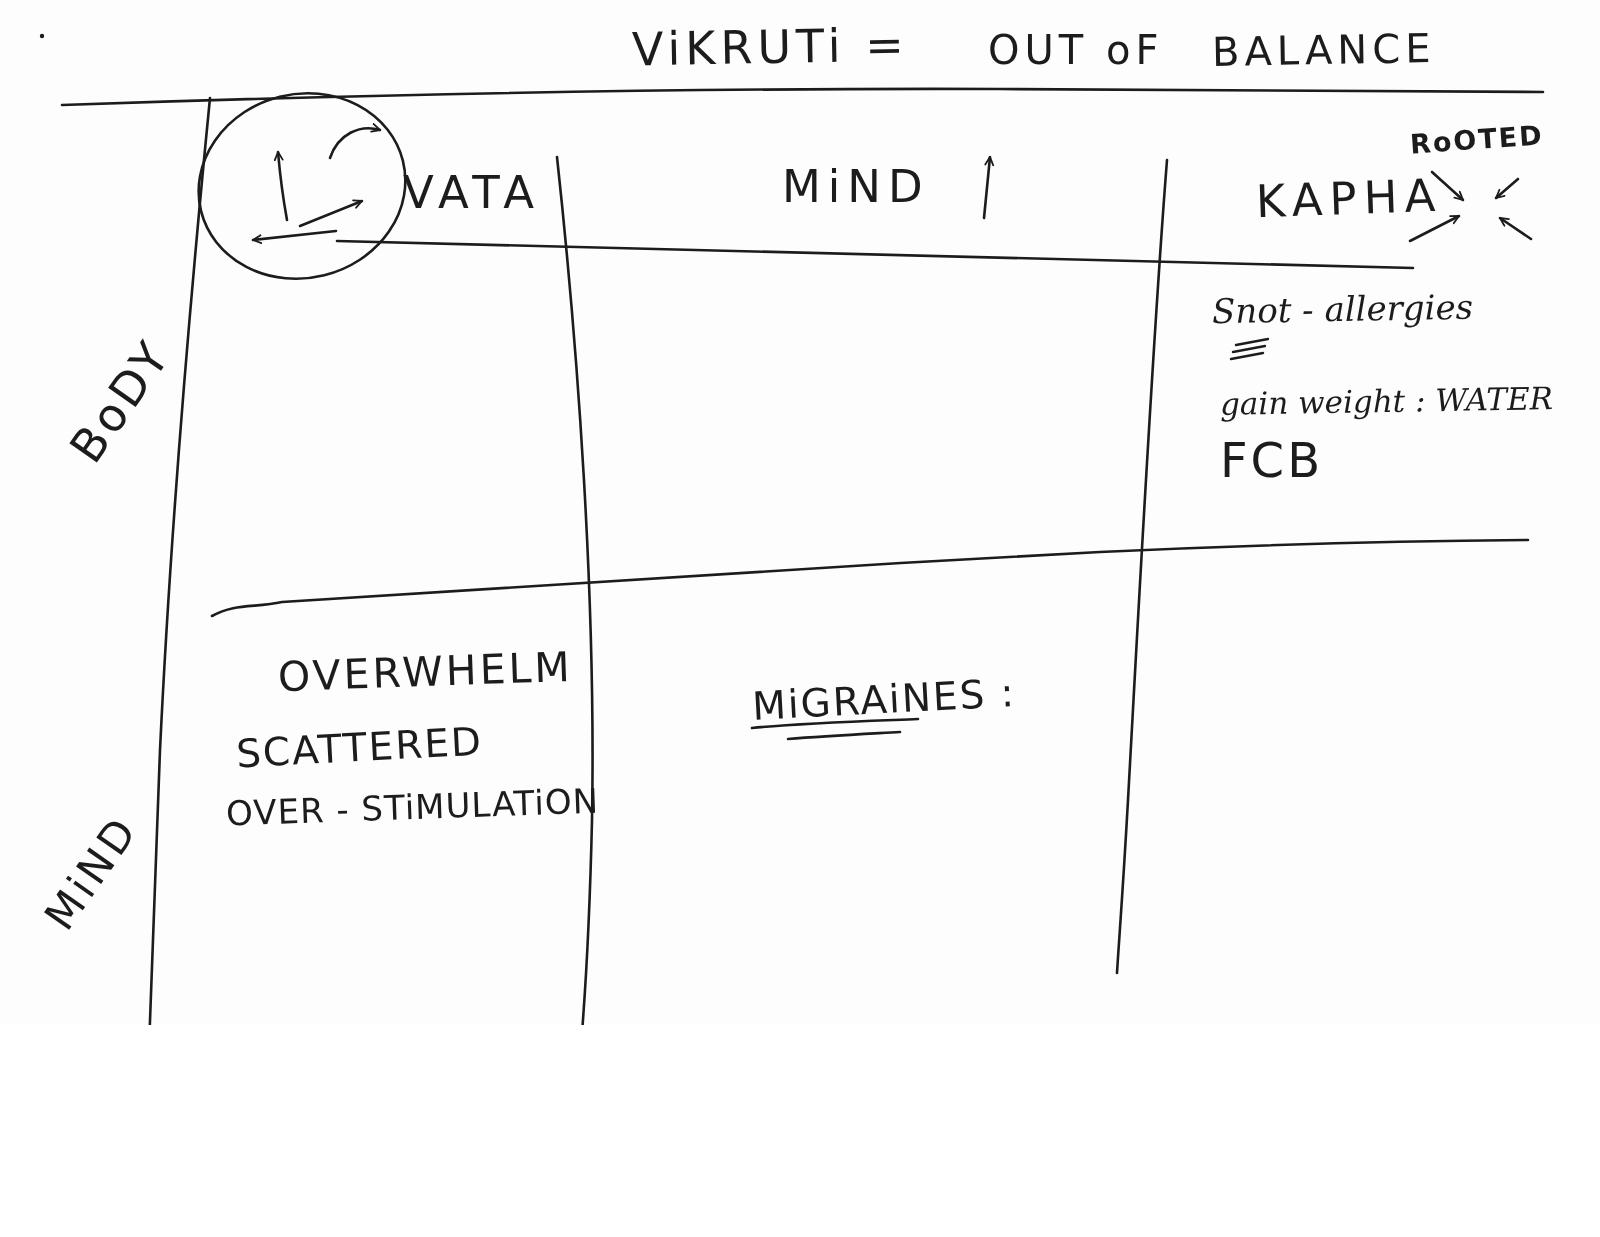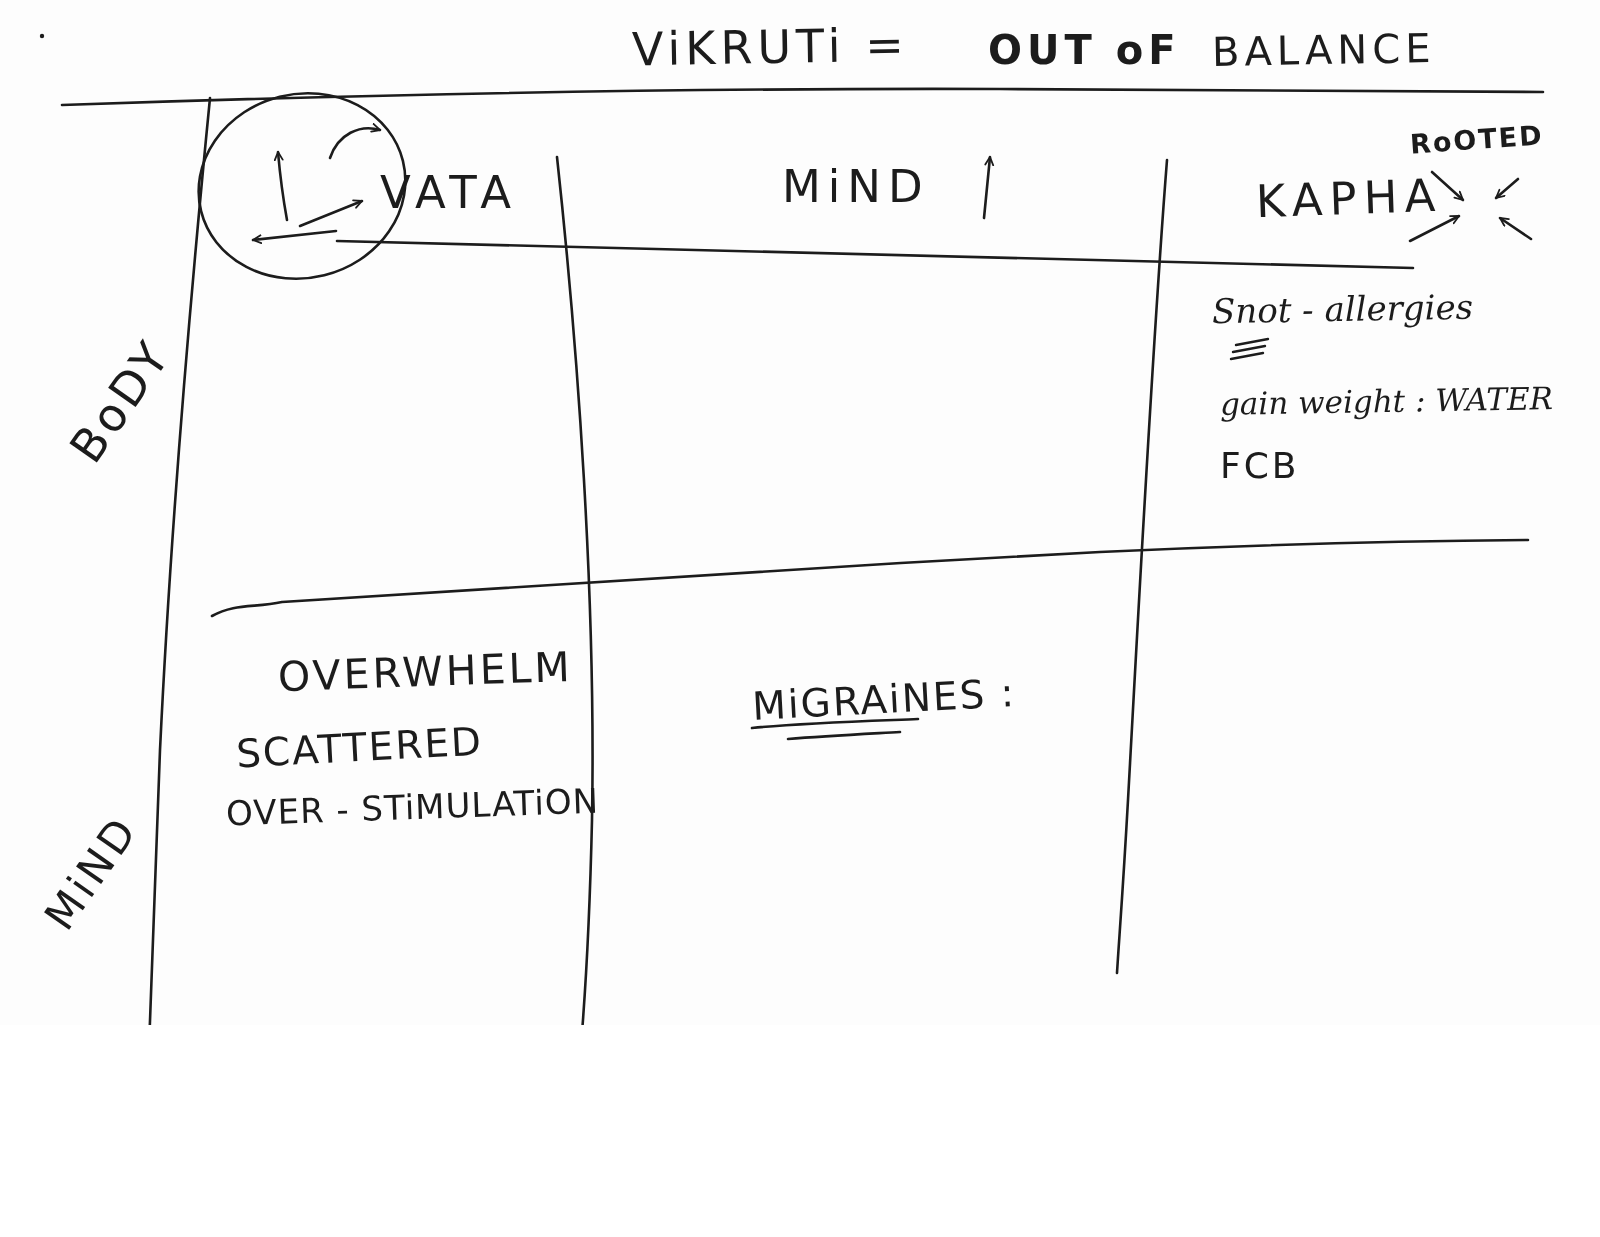--- a/index.html
+++ b/index.html
@@ -82,35 +82,35 @@
       <path d="M1231 359 L 1263 353"></path>
     </g>
 
     <g>
       <path d="M752 728 C 800 723, 868 721, 918 719"></path>
       <path d="M788 739 C 825 736, 865 734, 900 732"></path>
     </g>
   </svg>
 
   <div class="hand title-word" style="left:632px; top:24px; transform:rotate(-1deg); font-size:46px;">ViKRUTi  =</div>
-  <div class="hand title-word" style="left:988px; top:30px; font-size:40px;font-weight:bold;">OUT  oF</div>
+  <div class="hand title-word" style="left:988px; top:30px; font-size:40px;">OUT  oF</div>
   <div class="hand title-word" style="left:1212px; top:30px; font-size:40px; transform:rotate(-1deg);">BALANCE</div>
 
-  <div class="hand col-header" style="left:380px; top:170px;">VATA</div>
+  <div class="hand col-header" style="left:403px; top:170px;">VATA</div>
   <div class="hand col-header" style="left:782px; top:164px;">MiND</div>
   <div class="hand col-header" style="left:1256px; top:176px; transform:rotate(-2deg);">KAPHA</div>
 
   <div class="hand small-note" style="left:1410px; top:126px; transform:rotate(-4deg);">RoOTED</div>
 
   <div class="hand row-header" style="left:52px; top:378px; transform:rotate(-55deg); font-size:46px;">BoDY</div>
   <div class="hand row-header" style="left:28px; top:852px; transform:rotate(-55deg); font-size:42px;">MiND</div>
 
   <div class="hand note script" style="left:1212px; top:292px; font-size:34px; transform:rotate(-1deg);">Snot -  allergies</div>
   <div class="hand note script" style="left:1220px; top:386px; font-size:31px; transform:rotate(-1deg);">gain weight : WATER</div>
-  <div class="hand note" style="left:1220px; top:448px; font-size:36px; letter-spacing:3px;">FCB</div>
+  <div class="hand note" style="left:1220px; top:436px; font-size:48px; letter-spacing:3px;">FCB</div>
 
   <div class="hand note" style="left:278px; top:652px; font-size:41px; letter-spacing:3px; transform:rotate(-2deg);">OVERWHELM</div>
   <div class="hand note" style="left:236px; top:728px; font-size:39px; letter-spacing:2px; transform:rotate(-3deg);">SCATTERED</div>
   <div class="hand note" style="left:226px; top:790px; font-size:34px; letter-spacing:1px; transform:rotate(-2deg);">OVER - STiMULATiON</div>
 
   <div class="hand note" style="left:752px; top:680px; font-size:39px; letter-spacing:2px; transform:rotate(-3deg);">MiGRAiNES  :</div>
 
 </div>
 
 </body></html>

